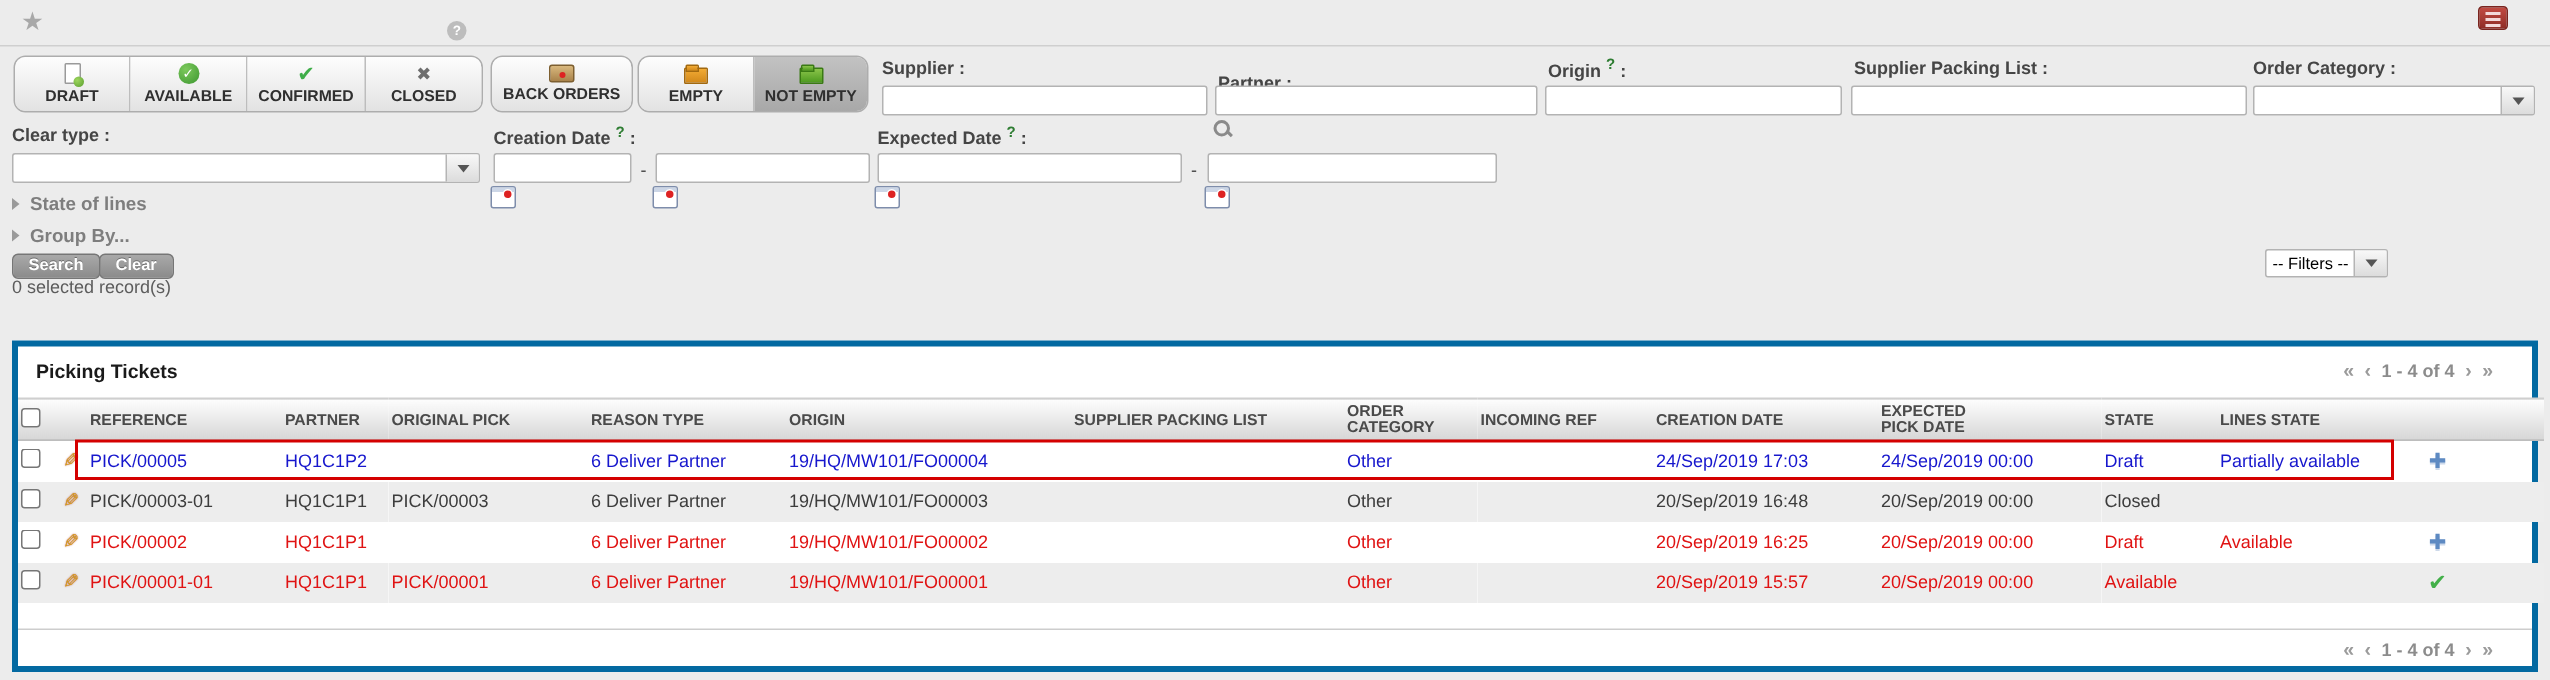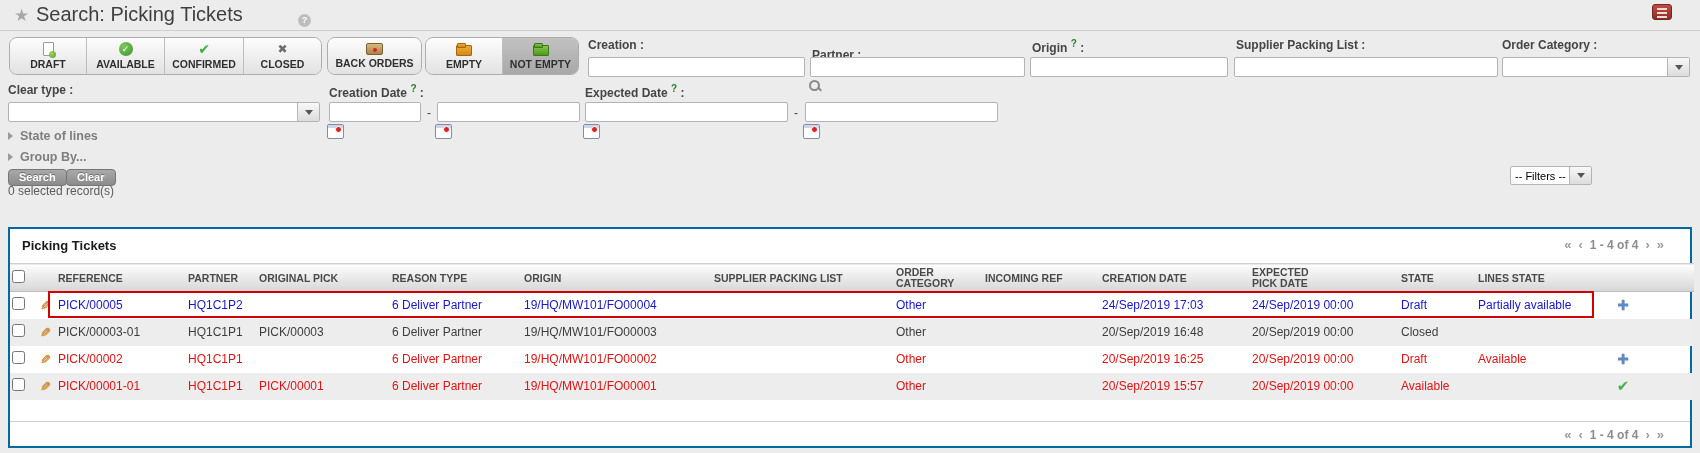--- a/index.html
+++ b/index.html
@@ -65,21 +65,21 @@
   .collapsible .cl-lbl { font-size:12.5px; font-weight:bold; color:#7e7e7e; }
 
   
   .gray-btn { position:absolute; height:17px; border:1px solid #767676; border-radius:4px;
     background:linear-gradient(#a9a9a9,#8b8b8b); color:#fff; font-size:11px; font-weight:bold;
     text-align:right; line-height:15px; padding:0 10px; text-shadow:0 -1px 0 rgba(0,0,0,.35); cursor:pointer; }
 
   .sel-count { position:absolute; left:8px; top:184px; font-size:12px; color:#5c5c5c; }
 
   
-  .panel { position:absolute; left:8px; top:227px; width:1684px; height:221px; background:#fff; border:2px solid #0369a1; }
+  .panel { position:absolute; left:8px; top:227px; width:1684px; height:221px; background:#fff; border:4px solid #0369a1; }
   .list-title { position:absolute; left:12px; top:9px; font-size:13px; font-weight:bold; color:#1a1a1a; }
   .pager { display:flex; align-items:center; gap:7px; color:#9b9b9b; font-weight:bold; font-size:13px; }
   .pager .rng { font-size:12px; color:#8c8c8c; }
   .pager-top { position:absolute; right:26px; top:8px; }
   .list-footer { position:absolute; left:0; bottom:0; width:100%; height:25px; border-top:1px solid #cdcdcd; }
   .pager-bottom { position:absolute; right:26px; top:5px; }
 
   table.pt { position:absolute; left:0; top:34px; width:1684px; border-collapse:collapse; table-layout:fixed; }
   table.pt th { background:linear-gradient(#fdfdfd,#d6d6d6); border-top:1px solid #cfcfcf; border-bottom:1px solid #bdbdbd;
     height:28px; font-size:10.5px; color:#4a4a4a; text-align:left; padding:0 2px; vertical-align:middle; white-space:nowrap; }
@@ -93,21 +93,20 @@
   .done-ic { font-size:15px; color:#43b049; }
   .c-action { text-align:center; }
   .red-overlay { position:absolute; left:38px; top:62px; width:1546px; height:27px; border:2px solid #d40000; pointer-events:none; z-index:5; }
 </style>
 </head>
 <body>
 
 <div class="page">
 
   <span class="star">★</span>
-  <div class="page-title">Search: Picking Tickets</div>
   <div class="help-badge">?</div>
   <div class="view-switch">
       <i></i>
       <i></i>
       <i></i>
     </div>
   <div class="hr-line"></div>
 
   <div class="btn-group" style="left:9px;">
     <div class="tb-btn" style="width:77px;">
@@ -139,21 +138,21 @@
     <div class="tb-btn" style="width:77px;">
       <span class="ic-folder folder-orange"></span>
       <span class="lbl">EMPTY</span>
     </div>
     <div class="tb-btn selected" style="width:75px;">
       <span class="ic-folder folder-green"></span>
       <span class="lbl">NOT EMPTY</span>
     </div>
   </div>
 
-  <div class="fld-label" style="left:588px; top:38px;">Creation :</div>
+  <div class="fld-label" style="left:588px; top:38px;">Supplier :</div>
   <input class="txt-input" style="left: 588px; top: 57px; width: 217px;">
 
   <div class="fld-label" style="left:812px; top:48px;">Partner :</div>
   <div class="input-wrap" style="left:810px; top:57px; width:215px;">
     <input style="">
     <span class="in-icon ic-mag"></span>
   </div>
 
   <div class="fld-label" style="left:1032px; top:38px;">
     <span>Origin</span>

